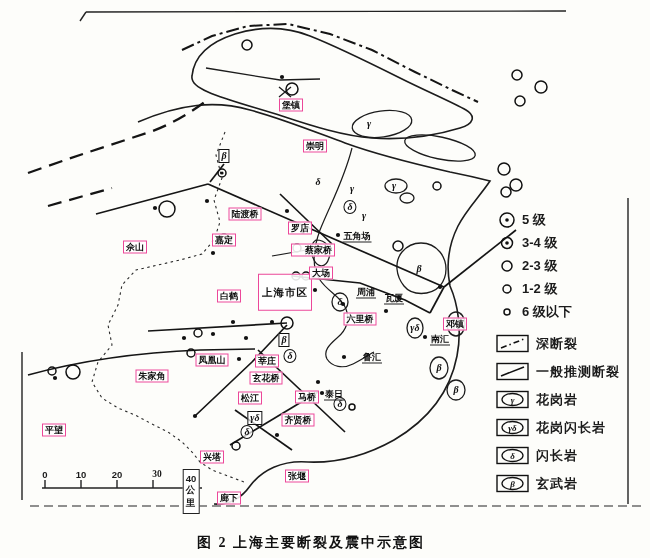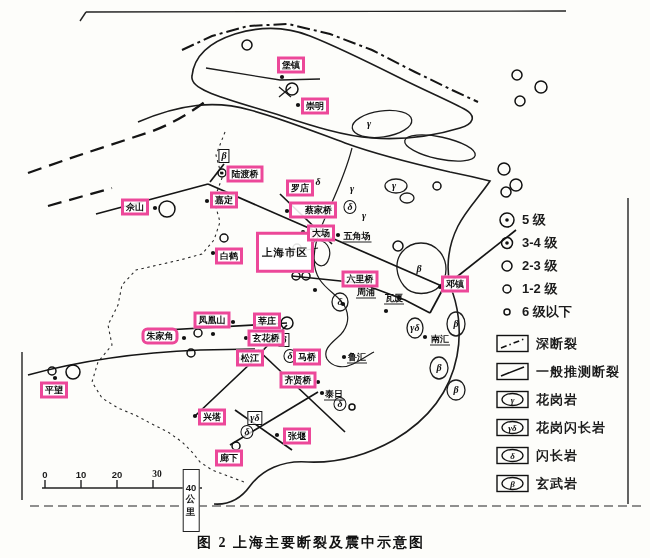--- a/index.html
+++ b/index.html
@@ -16,37 +16,37 @@
   .fault{fill:none;stroke:#151515;stroke-width:1.7;}
   .river{fill:none;stroke:#1c1c1c;stroke-width:1.2;}
   .frame{fill:none;stroke:#222;stroke-width:1.4;}
   .framed{fill:none;stroke:#222;stroke-width:1.2;stroke-dasharray:9 5;}
   .epi{fill:none;stroke:#111;stroke-width:1.5;}
   .dot{fill:#111;stroke:none;}
   
   #labels-layer,#sym-layer{position:absolute;left:0;top:0;width:650px;height:520px;pointer-events:none;}
   .plabel{position:absolute;transform:translate(-50%,-50%);font-size:9px;font-weight:700;
           line-height:1;white-space:nowrap;color:#101010;background:rgba(255,255,255,.88);}
-  .plabel.box{border:3px solid #ec4899;padding:1px 2px;}
+  .plabel.box{border:1px solid #ec4899;padding:1px 2px;margin-top:40px;}
   .plabel.u{border:none;border-bottom:1px solid #222;padding:0 1px 1px 1px;background:transparent;}
   .plabel.lg{font-size:10.5px;padding:12px 3px;letter-spacing:1px;}
   .rsym{position:absolute;transform:translate(-50%,-50%);font-family:"Liberation Serif",serif;
         font-style:italic;font-weight:700;font-size:10px;line-height:1;color:#101010;}
   .rsym.circle{border:1.3px solid #111;border-radius:50%;padding:1px 3px;background:rgba(255,255,255,.7);}
   .rsym.box{border:1.3px solid #111;padding:1px 2px;background:rgba(255,255,255,.7);}
   
   #legend-mag{position:absolute;left:498px;top:211px;display:flex;flex-direction:column;gap:5px;}
   #legend-feat{position:absolute;left:496px;top:334px;display:flex;flex-direction:column;gap:9px;}
   .mrow,.frow{display:flex;align-items:center;gap:6px;}
   .mrow span,.frow span.lab{font-size:13px;font-weight:700;white-space:nowrap;}
   .frow .lab{letter-spacing:1px;}
   
   #scale-labels{position:absolute;left:0;top:0;}
   .stick{position:absolute;transform:translate(-50%,0);font-size:9.5px;font-weight:700;top:469px;}
-  .stick.boxed{border:1px solid #222;padding:12px 2px;background:#fff;}
+  .stick.boxed{border:1px solid #222;padding:3px 2px;background:#fff;}
   
   #caption{position:absolute;left:0;top:534px;width:622px;text-align:center;
            font-family:"Liberation Serif",serif;font-size:14px;font-weight:700;letter-spacing:2px;color:#111;}
 </style>
 </head>
 <body>
 
 <div id="figure">
 
   <svg id="map-svg" width="650" height="520" viewBox="0 0 650 520">
@@ -206,26 +206,26 @@
       <div class="plabel box" style="left: 229px; top: 256px;">白鹤</div>
       <div class="plabel box lg" style="left: 285px; top: 252px;">上海市区</div>
       <div class="plabel box" style="left: 321px; top: 233px;">大场</div>
       <div class="plabel u" style="left: 357px; top: 237px;">五角场</div>
       <div class="plabel box" style="left: 360px; top: 279px;">六里桥</div>
       <div class="plabel u" style="left: 366px; top: 293px;">周浦</div>
       <div class="plabel u" style="left: 394px; top: 299px;">瓦厦</div>
       <div class="plabel box" style="left: 455px; top: 284px;">邓镇</div>
       <div class="plabel u" style="left: 440px; top: 340px;">南汇</div>
       <div class="plabel box" style="left: 212px; top: 320px;">凤凰山</div>
-      <div class="plabel box" style="left: 160px; top: 336px; border-radius: 6px;">朱家角</div>
+      <div class="plabel box" style="left: 152px; top: 336px;">朱家角</div>
       <div class="plabel box" style="left: 267px; top: 321px;">莘庄</div>
       <div class="plabel box" style="left: 266px; top: 338px;">玄花桥</div>
       <div class="plabel box" style="left: 250px; top: 358px;">松江</div>
       <div class="plabel box" style="left: 307px; top: 357px;">马桥</div>
-      <div class="plabel u" style="left: 357px; top: 358px;">鲁汇</div>
+      <div class="plabel u" style="left: 372px; top: 358px;">鲁汇</div>
       <div class="plabel box" style="left: 298px; top: 380px;">齐贤桥</div>
       <div class="plabel u" style="left: 334px; top: 395px;">泰日</div>
       <div class="plabel box" style="left: 212px; top: 417px;">兴塔</div>
       <div class="plabel box" style="left: 297px; top: 436px;">张堰</div>
       <div class="plabel box" style="left: 229px; top: 458px;">廊下</div>
       <div class="plabel box" style="left: 54px; top: 390px;">平望</div>
     </div>
 
   <div id="legend-mag">
       <div class="mrow">

